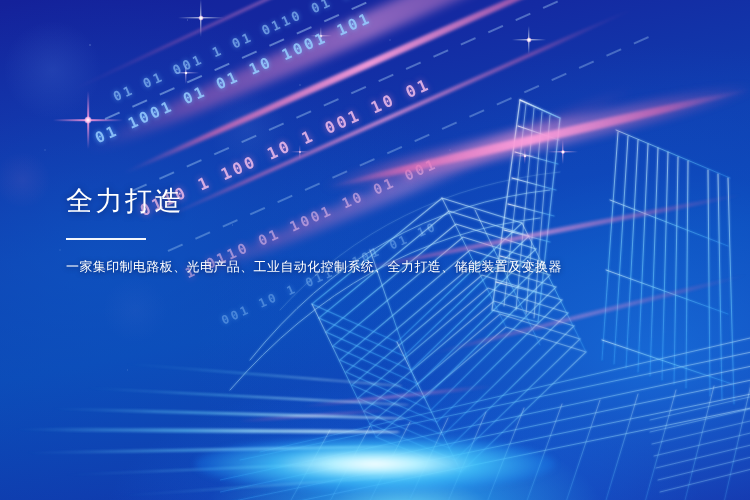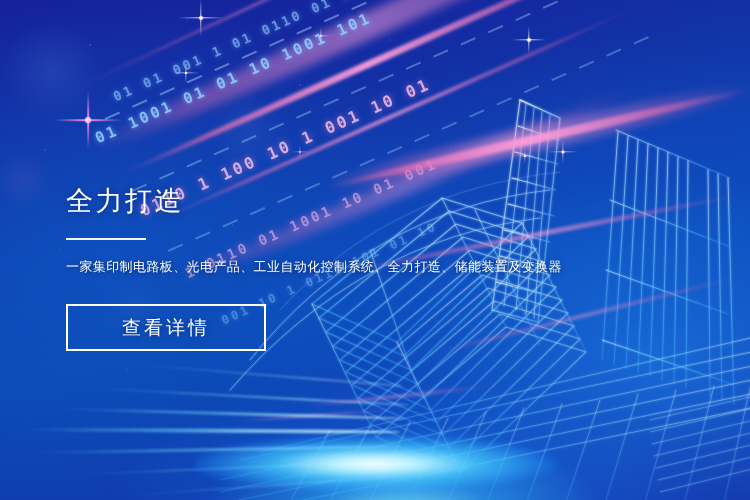--- a/index.html
+++ b/index.html
@@ -357,16 +357,15 @@
     <div class="ray" style="right:346px;bottom:34px;width:290px;height:1.5px;transform:rotate(-4deg);opacity:.45;"></div>
     <div class="corelight"></div>
   </div>
 
   <div class="content">
     <div class="eyebrow">全力打造</div>
     <div class="divider"></div>
     <div class="subtitle">
       <div>一家集印制电路板、光电产品、工业自动化控制系统、全力打造、储能装置及变换器</div>
     </div>
-    <button class="cta">查看详情</button>
   </div>
 
 </div>
 
 </body></html>

